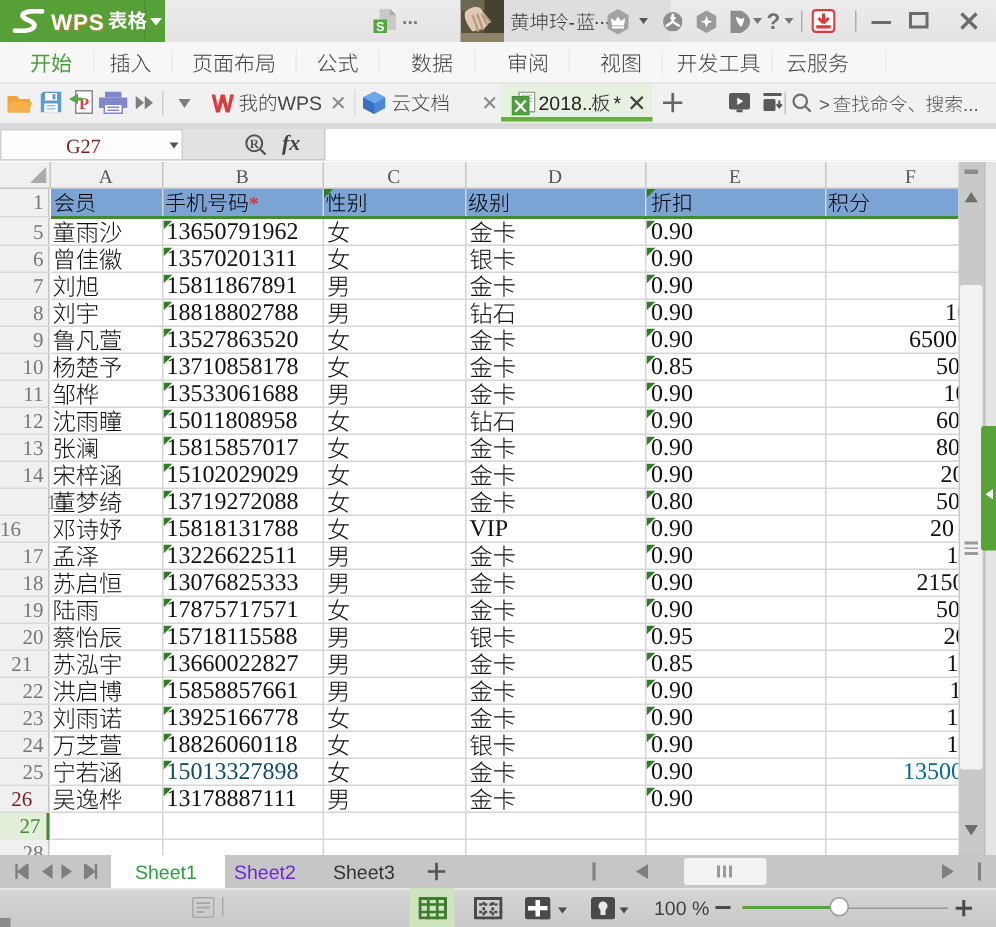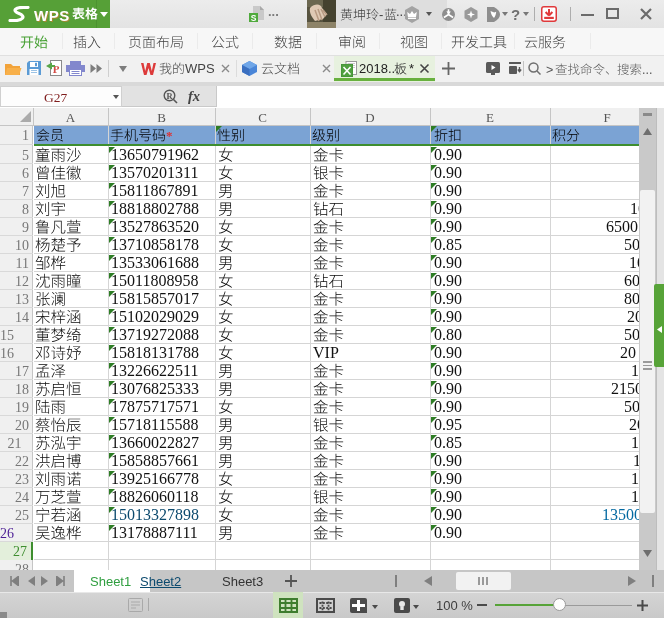--- a/index.html
+++ b/index.html
@@ -355,32 +355,32 @@
 <div class="abs" style="left:0;top:148px;width:29px;text-align:right;font:14px/16px 'Liberation Serif';color:#777">5</div>
 <div class="abs" style="left:0;top:166px;width:29px;text-align:right;font:14px/16px 'Liberation Serif';color:#777">6</div>
 <div class="abs" style="left:0;top:184px;width:29px;text-align:right;font:14px/16px 'Liberation Serif';color:#777">7</div>
 <div class="abs" style="left:0;top:202px;width:29px;text-align:right;font:14px/16px 'Liberation Serif';color:#777">8</div>
 <div class="abs" style="left:0;top:220px;width:29px;text-align:right;font:14px/16px 'Liberation Serif';color:#777">9</div>
 <div class="abs" style="left:0;top:238px;width:29px;text-align:right;font:14px/16px 'Liberation Serif';color:#777">10</div>
 <div class="abs" style="left:0;top:256px;width:29px;text-align:right;font:14px/16px 'Liberation Serif';color:#777">11</div>
 <div class="abs" style="left:0;top:274px;width:29px;text-align:right;font:14px/16px 'Liberation Serif';color:#777">12</div>
 <div class="abs" style="left:0;top:292px;width:29px;text-align:right;font:14px/16px 'Liberation Serif';color:#777">13</div>
 <div class="abs" style="left:0;top:310px;width:29px;text-align:right;font:14px/16px 'Liberation Serif';color:#777">14</div>
-<div class="abs" style="left:0;top:328px;width:29px;text-align:left;font:14px/16px 'Liberation Serif';color:#777">15</div>
+<div class="abs" style="left:16px;top:328px;width:29px;text-align:right;font:14px/16px 'Liberation Serif';color:#777">15</div>
 <div class="abs" style="left:0;top:346px;width:29px;font:14px/16px 'Liberation Serif';color:#777">16</div>
 <div class="abs" style="left:0;top:364px;width:29px;text-align:right;font:14px/16px 'Liberation Serif';color:#777">17</div>
 <div class="abs" style="left:0;top:382px;width:29px;text-align:right;font:14px/16px 'Liberation Serif';color:#777">18</div>
 <div class="abs" style="left:0;top:400px;width:29px;text-align:right;font:14px/16px 'Liberation Serif';color:#777">19</div>
 <div class="abs" style="left:0;top:418px;width:29px;text-align:right;font:14px/16px 'Liberation Serif';color:#777">20</div>
 <div class="abs" style="left:0;top:436px;width:29px;text-align:center;font:14px/16px 'Liberation Serif';color:#777">21</div>
 <div class="abs" style="left:0;top:454px;width:29px;text-align:right;font:14px/16px 'Liberation Serif';color:#777">22</div>
 <div class="abs" style="left:0;top:472px;width:29px;text-align:right;font:14px/16px 'Liberation Serif';color:#777">23</div>
 <div class="abs" style="left:0;top:490px;width:29px;text-align:right;font:14px/16px 'Liberation Serif';color:#777">24</div>
 <div class="abs" style="left:0;top:508px;width:29px;text-align:right;font:14px/16px 'Liberation Serif';color:#777">25</div>
-<div class="abs" style="left:0;top:526px;width:29px;text-align:left;font:14px/16px 'Liberation Serif';color:#4c1d95">26</div>
+<div class="abs" style="left:0;top:526px;width:29px;text-align:center;font:14px/16px 'Liberation Serif';color:#7f1d1d">26</div>
 <div class="abs" style="left:0;top:542px;width:33px;height:18px;background:#e3efdb;border-right:2px solid #3e8e2f"></div>
 <div class="abs" style="left:0;top:544px;width:27px;text-align:right;font:14px/16px 'Liberation Serif';color:#3e8e2f">27</div>
 <div class="abs" style="left:0;top:562px;width:29px;text-align:right;font:14px/16px 'Liberation Serif';color:#777;clip-path:inset(0 0 8px 0)">28</div>
 <svg style="position:absolute;left:35px;top:147px" width="46.5" height="15.5" viewBox="0 0 3000 1000" fill="#111">
     <use href="#g7ae5" x="0"></use>
     <use href="#g96e8" x="1000"></use>
     <use href="#g6c99" x="2000"></use>
   </svg>
 <div style="position:absolute;left:111px;top:147px;font:normal 16px/20.48px 'Liberation Serif';color:#111;white-space:pre;line-height:16px">13650791962</div>
 <svg style="position:absolute;left:218px;top:147px" width="15.5" height="15.5" viewBox="0 0 1000 1000" fill="#111">
@@ -887,21 +887,21 @@
     <path d="M9 0 L2 5 L9 10 Z" fill="#7f7f7f"></path>
   </svg>
 <svg class="abs" style="left:40px;top:576px" width="10" height="10" viewBox="0 0 10 10">
     <path d="M1 0 L8 5 L1 10 Z" fill="#7f7f7f"></path>
   </svg>
 <svg class="abs" style="left:56px;top:576px" width="10" height="10" viewBox="0 0 10 10">
     <path d="M8 0 V10 M0 0 L6.5 5 L0 10 Z" stroke="#7f7f7f" fill="#7f7f7f" stroke-width="1.6"></path>
   </svg>
 <div class="abs" style="left:74px;top:570px;width:76px;height:22px;background:#fff"></div>
 <div style="position:absolute;left:90px;top:574px;font:normal 13px/16.64px 'Liberation Sans';color:#2f9e3f;white-space:pre;">Sheet1</div>
-<div style="position:absolute;left:140px;top:574px;font:normal 13px/16.64px 'Liberation Sans';color:#0c4a6e;white-space:pre;text-decoration:underline;">Sheet2</div>
+<div style="position:absolute;left:156px;top:574px;font:normal 13px/16.64px 'Liberation Sans';color:#6d28d9;white-space:pre;">Sheet2</div>
 <div style="position:absolute;left:222px;top:574px;font:normal 13px/16.64px 'Liberation Sans';color:#333;white-space:pre;">Sheet3</div>
 <svg class="abs" style="left:285px;top:575px" width="12" height="12" viewBox="0 0 12 12">
 <path d="M6 0 V12 M0 6 H12" stroke="#555" stroke-width="1.8"></path>
   </svg>
 <div class="abs" style="left:395px;top:575px;width:1.5px;height:12px;background:#7f7f7f"></div>
 <svg class="abs" style="left:424px;top:576px" width="8" height="10" viewBox="0 0 8 10">
     <path d="M8 0 L0 5 L8 10 Z" fill="#7f7f7f"></path>
   </svg>
 <div class="abs" style="left:456px;top:572px;width:55px;height:18px;background:#f2f2f2;border-radius:2px"></div>
 <div class="abs" style="left:478px;top:577px;width:1.5px;height:8px;background:#9a9a9a"></div>

